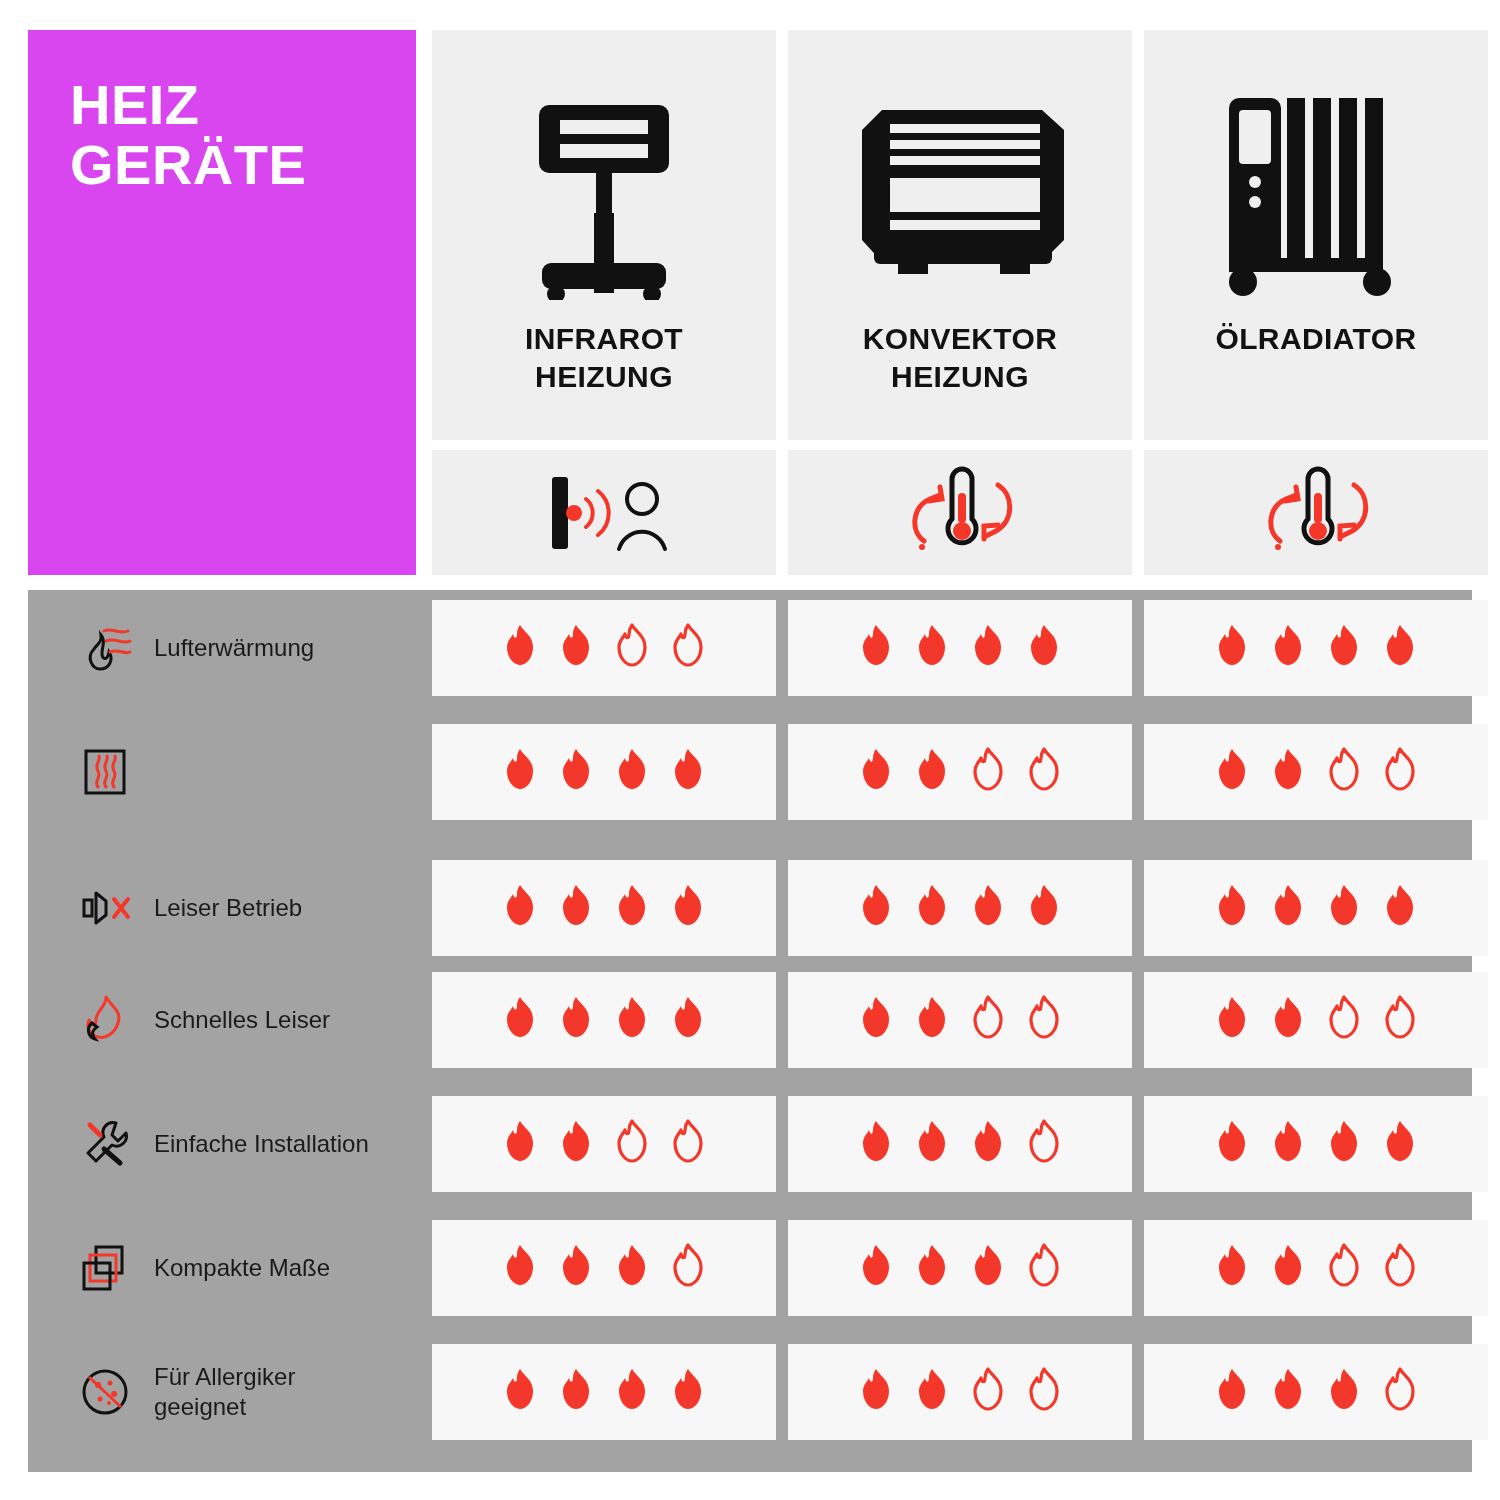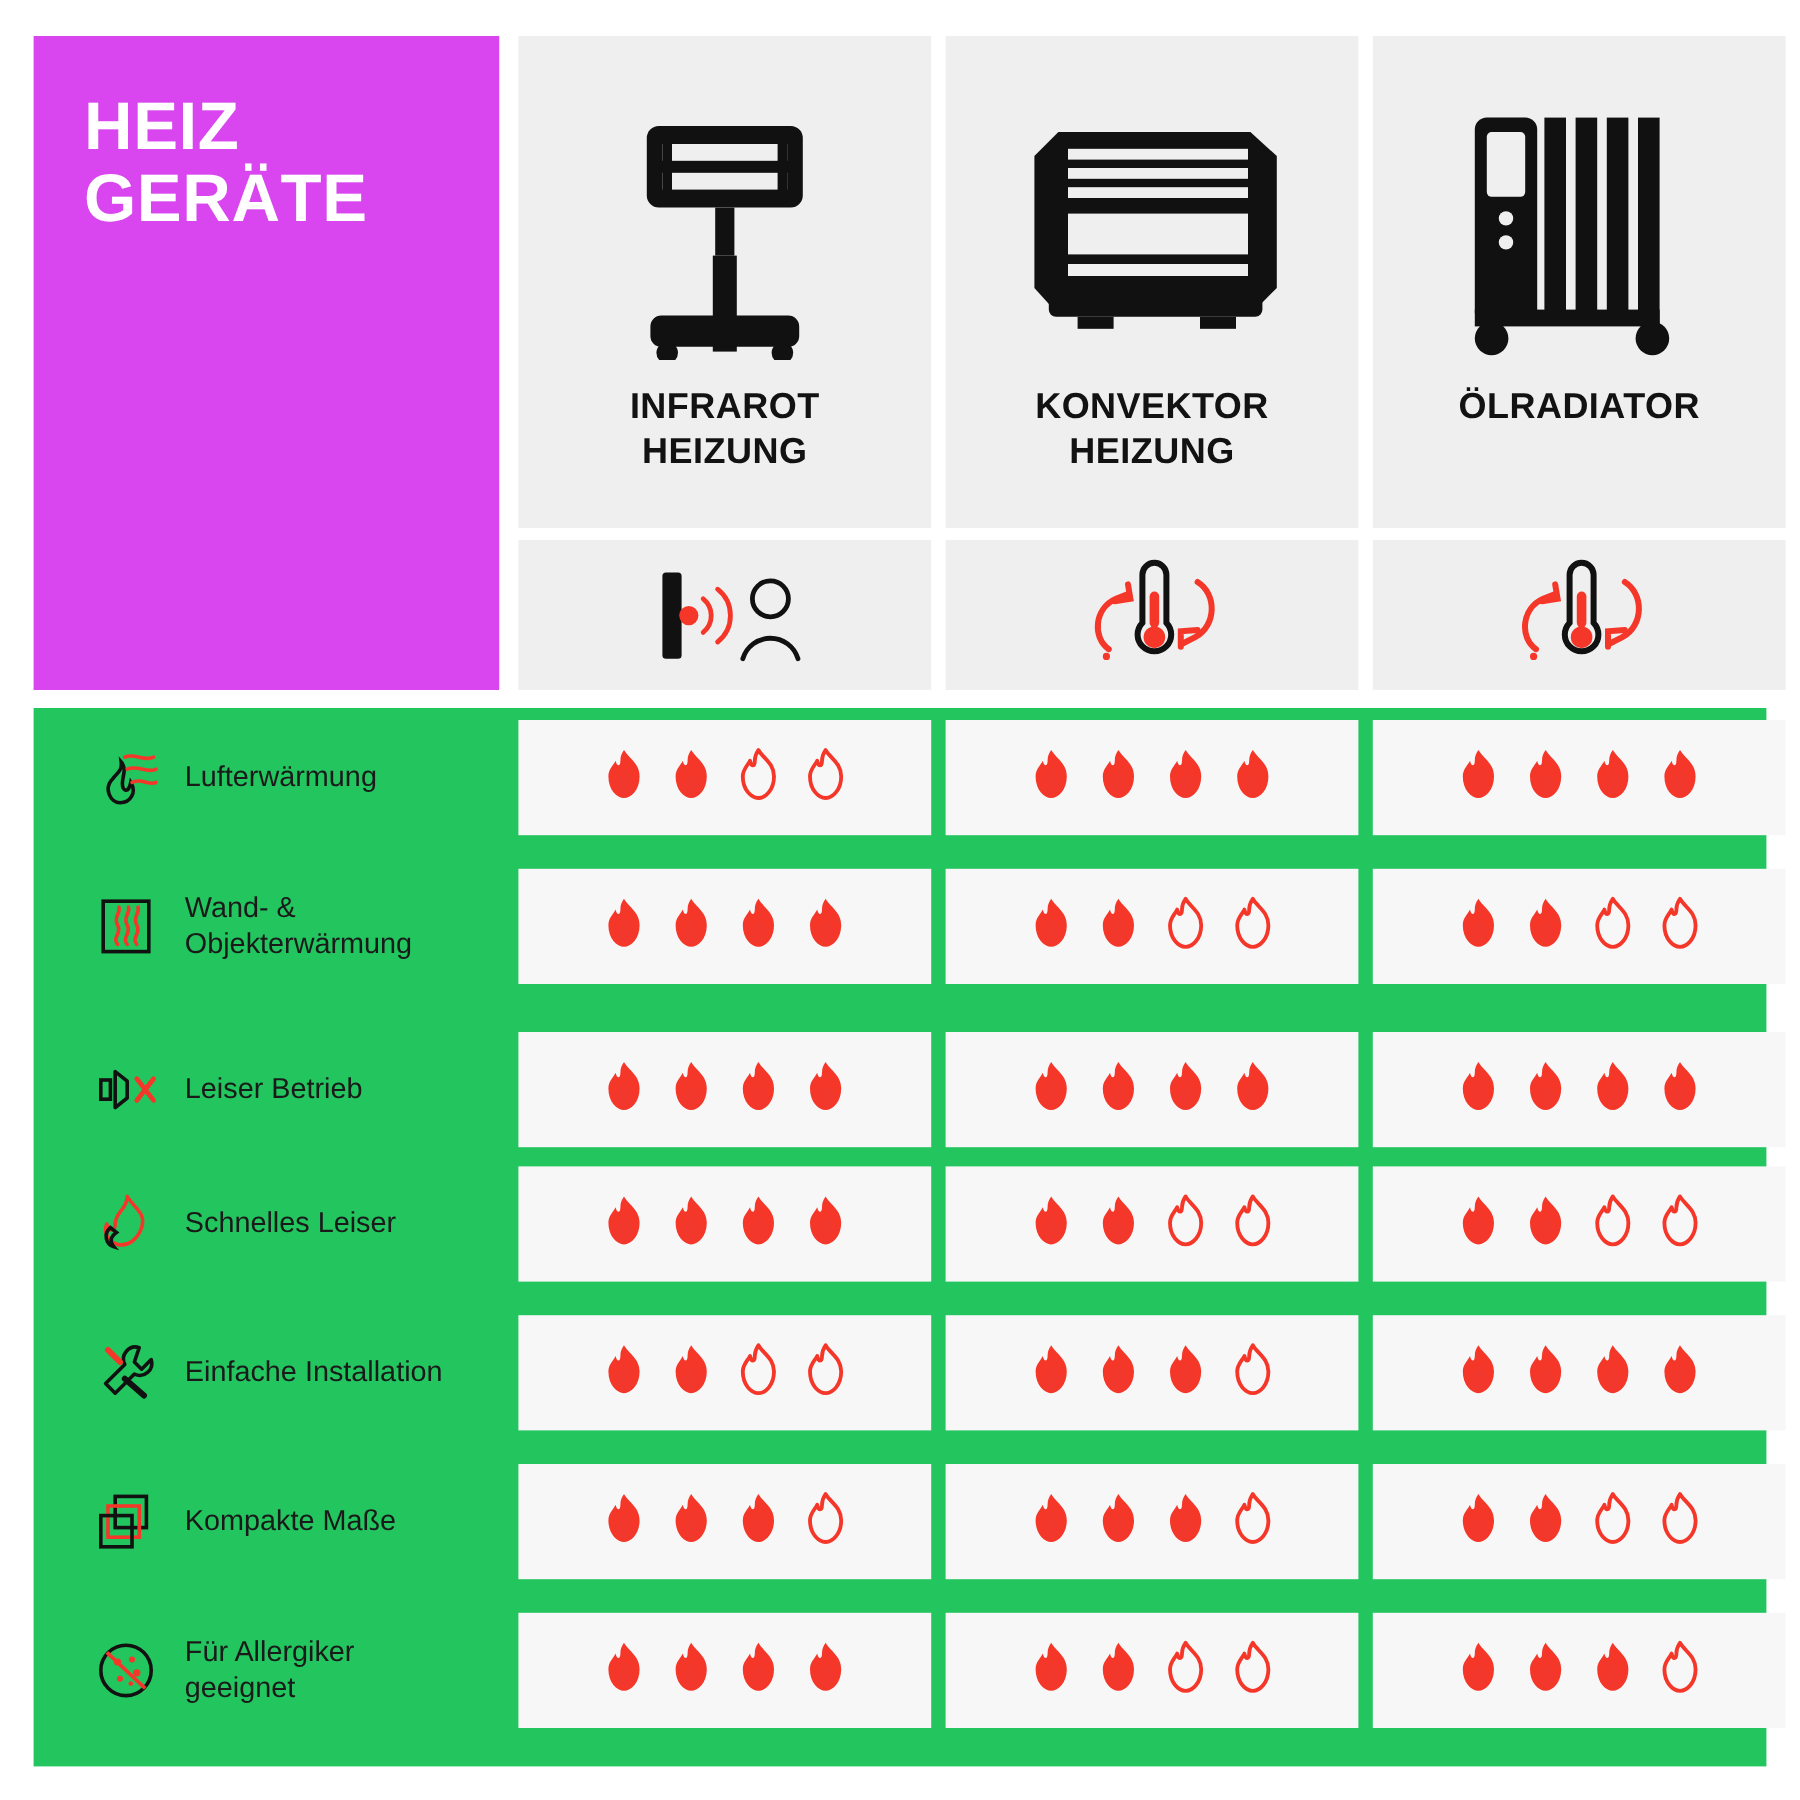--- a/index.html
+++ b/index.html
@@ -45,21 +45,21 @@
     background:#efefef;display:flex;align-items:center;justify-content:center;
   }
 
   .c1{left:404px;}
   .c2{left:760px;}
   .c3{left:1116px;}
 
   
   .table{
     position:absolute;left:28px;top:590px;width:1444px;height:882px;
-    background:#22c55e;
+    background:#a3a3a3;
   }
   .row{
     position:absolute;left:0;width:1444px;height:96px;
     display:flex;align-items:center;
   }
   .feat{
     position:absolute;left:46px;width:340px;height:96px;
     display:flex;align-items:center;gap:18px;
   }
   .feat .ficon{width:62px;height:62px;flex:0 0 62px;display:flex;align-items:center;justify-content:center;}
@@ -247,22 +247,20 @@
       <div class="row" style="top: 134px;">
         <div class="feat">
           <span class="ficon">
             <svg width="58" height="58" viewBox="0 0 58 58">
               <rect x="10" y="8" width="38" height="42" fill="none" stroke="#111" stroke-width="3"></rect>
               <path d="M22 44 c-5 -6 4 -9 0 -16 c-4 -7 3 -10 1 -15" fill="none" stroke="#f5372a" stroke-width="3" stroke-linecap="round"></path>
               <path d="M30 44 c-5 -6 4 -9 0 -16 c-4 -7 3 -10 1 -15" fill="none" stroke="#f5372a" stroke-width="3" stroke-linecap="round"></path>
               <path d="M38 44 c-5 -6 4 -9 0 -16 c-4 -7 3 -10 1 -15" fill="none" stroke="#f5372a" stroke-width="3" stroke-linecap="round"></path>
             </svg>
           </span>
-          <span class="flabel">Wand- &amp;
-Objekterwärmung</span>
         </div>
         <div class="cell c1">
           <span><svg class="flame" viewBox="0 0 42 46">
               <path d="M21 2 c4 7 13 11 13 22 c0 11 -7 18 -13 18 c-6 0 -13 -7 -13 -18 c0 -6 4 -9 6 -13 c1 5 4 5 4 0 c0 -4 1 -6 3 -9 Z" fill="#f5372a"></path>
               <path d="M21 18 c3 4 7 7 7 13 c0 6 -4 9 -7 9 c-3 0 -7 -3 -7 -9 c0 -4 3 -7 4 -9 c0 3 2 3 2 0 c0 -2 0 -3 1 -4 Z" fill="#ef3a2d" opacity="0.55"></path>
             </svg></span>
           <span><svg class="flame" viewBox="0 0 42 46">
               <path d="M21 2 c4 7 13 11 13 22 c0 11 -7 18 -13 18 c-6 0 -13 -7 -13 -18 c0 -6 4 -9 6 -13 c1 5 4 5 4 0 c0 -4 1 -6 3 -9 Z" fill="#f5372a"></path>
               <path d="M21 18 c3 4 7 7 7 13 c0 6 -4 9 -7 9 c-3 0 -7 -3 -7 -9 c0 -4 3 -7 4 -9 c0 3 2 3 2 0 c0 -2 0 -3 1 -4 Z" fill="#ef3a2d" opacity="0.55"></path>
             </svg></span>

